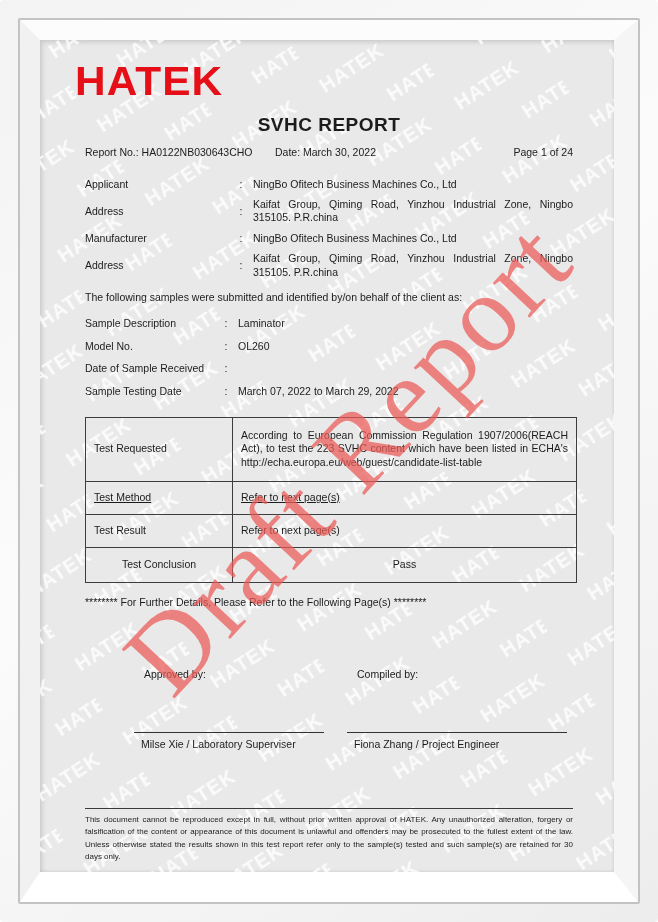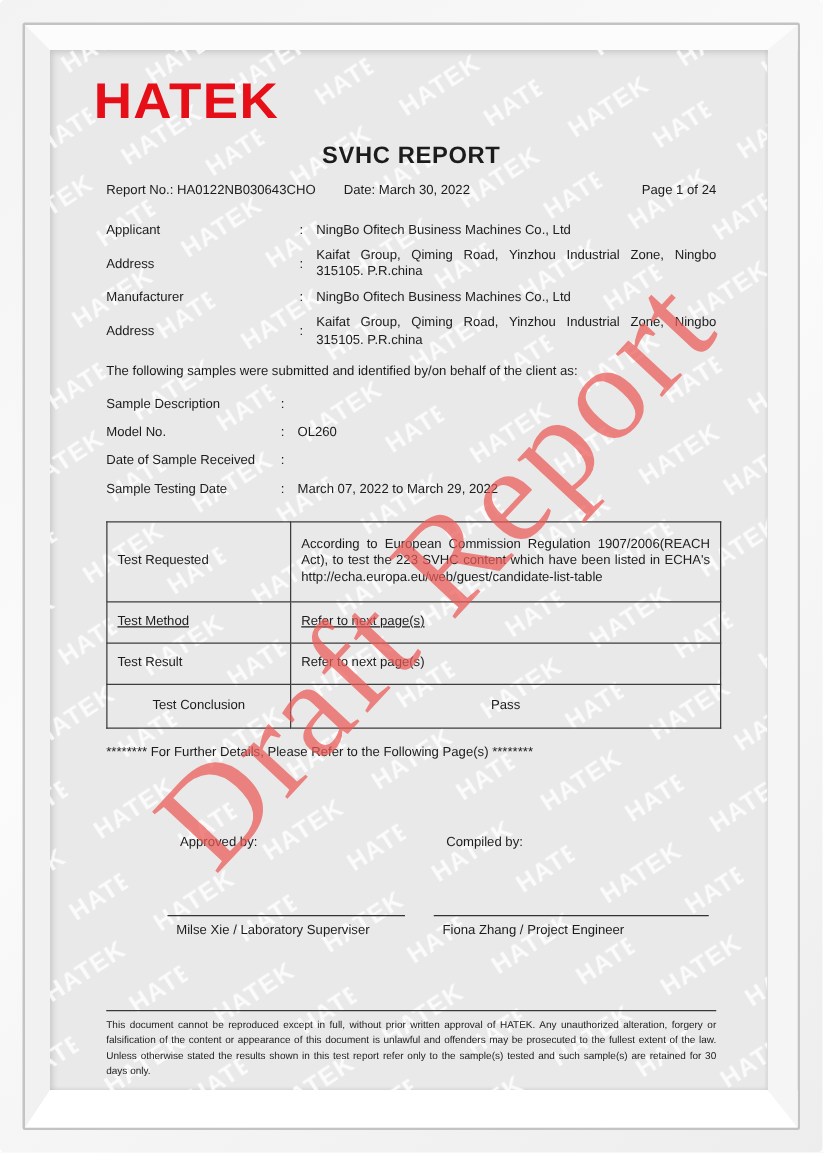--- a/index.html
+++ b/index.html
@@ -120,20 +120,21 @@
           <span class="val">Kaifat Group, Qiming Road, Yinzhou Industrial Zone, Ningbo 315105. P.R.china</span>
         </div>
       </div>
 
       <p class="intro">The following samples were submitted and identified by/on behalf of the client as:</p>
 
       <div class="sample-block">
         <div class="row">
           <span class="lbl">Sample Description</span>
           <span class="colon">:</span>
+          <span class="val">Laminator</span>
         </div>
         <div class="row">
           <span class="lbl">Model No.</span>
           <span class="colon">:</span>
           <span class="val">OL260</span>
         </div>
         <div class="row">
           <span class="lbl">Date of Sample Received</span>
           <span class="colon">:</span>
         </div>

